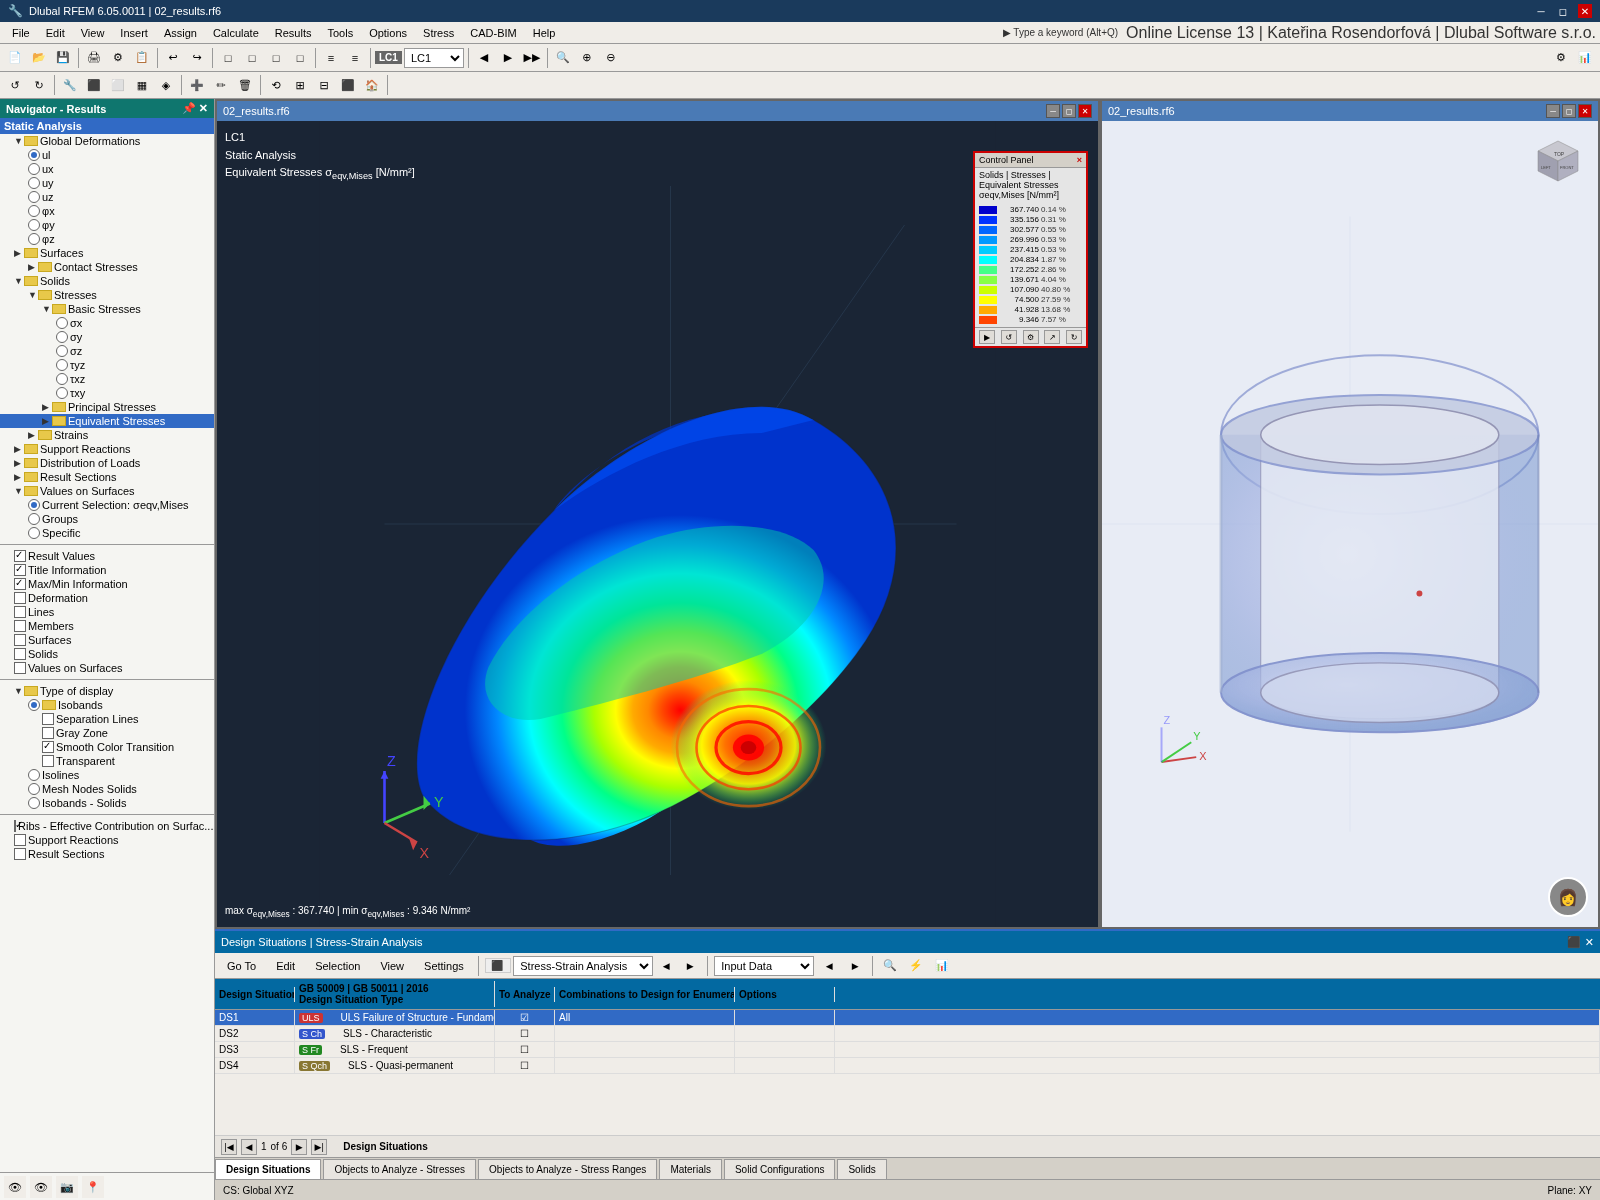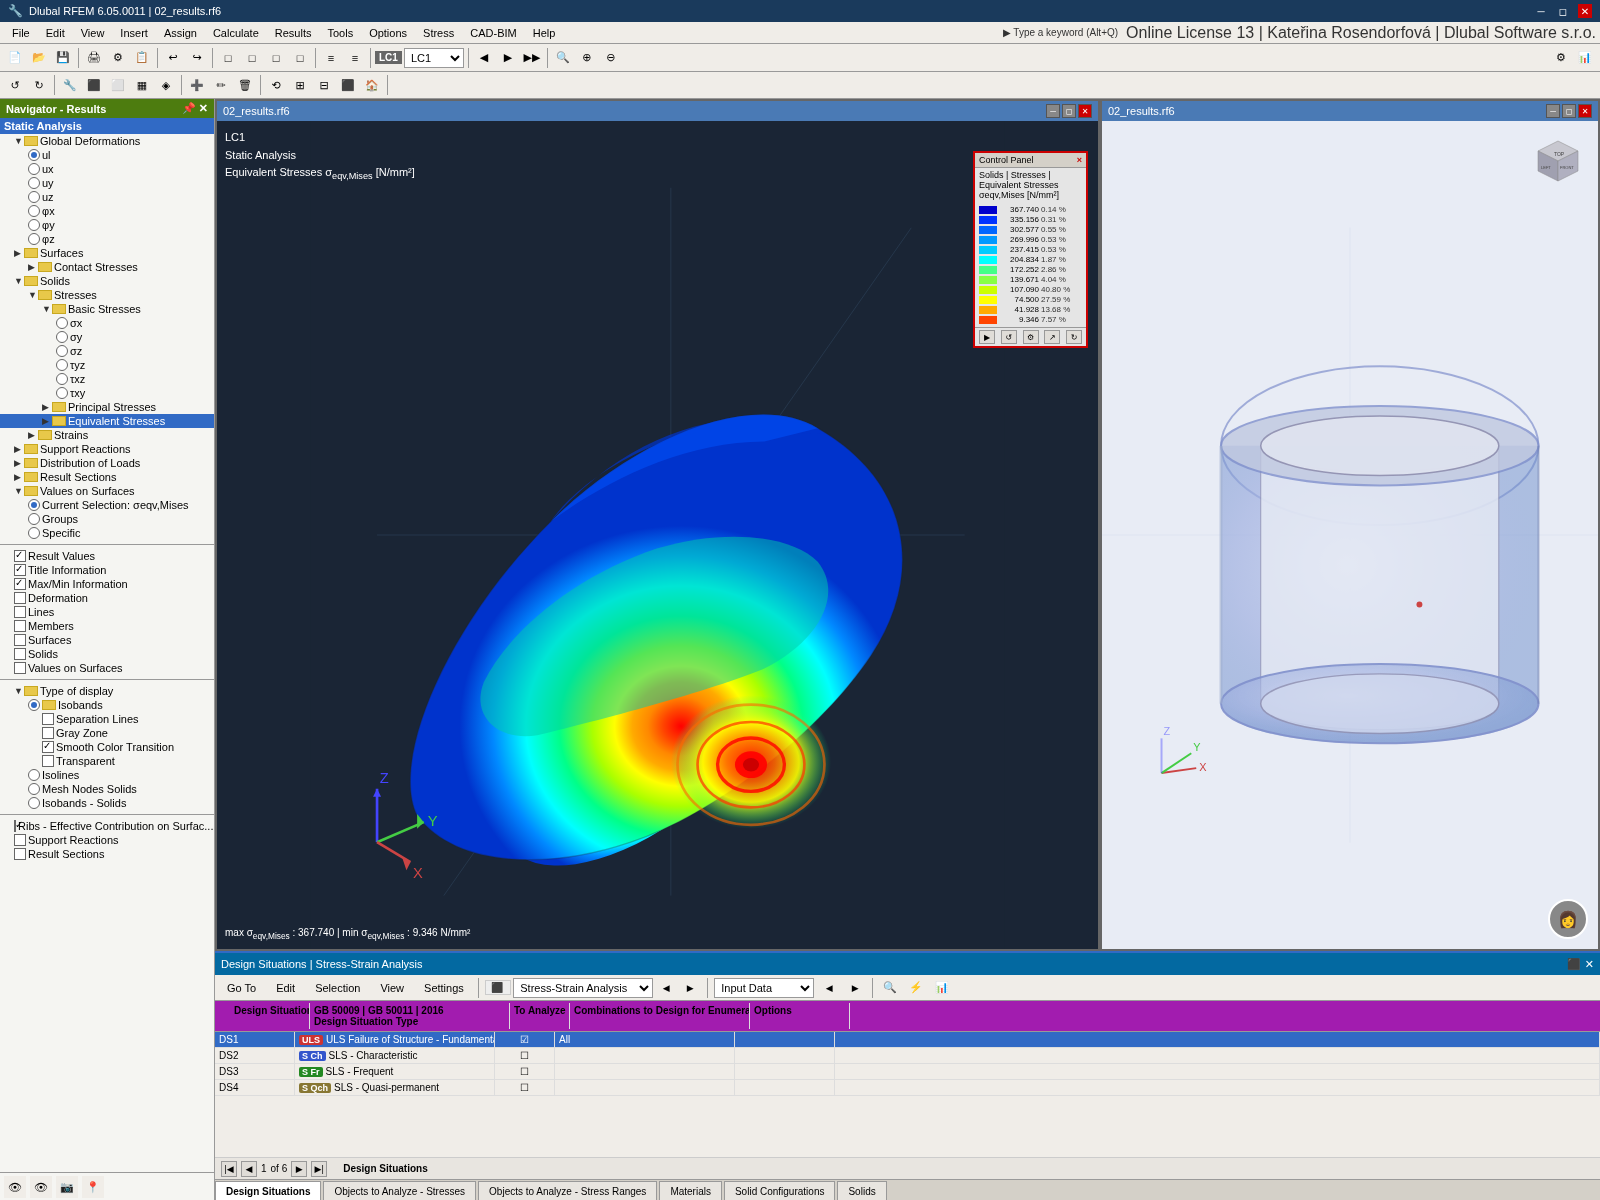--- a/index.html
+++ b/index.html
@@ -22,21 +22,21 @@
     .tb-combo { height: 20px; font-size: 11px; border: 1px solid #999; background: white; padding: 0 2px; }
 
     
     .toolbar2 { background: #f0ede8; border-bottom: 1px solid #999; padding: 2px 4px; display: flex; align-items: center; gap: 2px; min-height: 26px; }
 
     
     .main-layout { display: flex; height: calc(1200px - 22px - 22px - 28px - 26px); }
 
     
     .navigator { width: 215px; background: #f5f5f2; border-right: 1px solid #999; display: flex; flex-direction: column; overflow: hidden; }
-    .nav-header { background: #4d7c0f; color: white; padding: 3px 6px; font-size: 11px; font-weight: bold; display: flex; align-items: center; justify-content: space-between; }
+    .nav-header { background: #0f766e; color: white; padding: 3px 6px; font-size: 11px; font-weight: bold; display: flex; align-items: center; justify-content: space-between; }
     .nav-body { flex: 1; overflow-y: auto; font-size: 11px; }
     .nav-item { display: flex; align-items: center; padding: 1px 2px; cursor: pointer; white-space: nowrap; }
     .nav-item.selected { background: #316ac5; color: white; }
     .nav-indent-1 { padding-left: 14px; }
     .nav-indent-2 { padding-left: 28px; }
     .nav-indent-3 { padding-left: 42px; }
     .nav-indent-4 { padding-left: 56px; }
 
     
     .content-area { flex: 1; display: flex; flex-direction: column; overflow: hidden; }
@@ -79,21 +79,21 @@
     
     .right-3d { width: 100%; height: calc(100% - 20px); position: relative; }
     .nav-cube { position: absolute; top: 10px; right: 10px; width: 60px; height: 60px; }
     .avatar { position: absolute; bottom: 10px; right: 10px; width: 40px; height: 40px; border-radius: 50%; background: #888; overflow: hidden; border: 2px solid white; display: flex; align-items: center; justify-content: center; color: white; font-size: 16px; }
 
     
     .bottom-panel { height: 250px; background: #f0ede8; border-top: 2px solid #316ac5; display: flex; flex-direction: column; }
     .bottom-titlebar { background: #0369a1; color: white; height: 22px; display: flex; align-items: center; padding: 0 6px; font-size: 11px; justify-content: space-between; }
     .bottom-toolbar { background: #f0ede8; border-bottom: 1px solid #999; padding: 2px 4px; display: flex; align-items: center; gap: 4px; height: 26px; }
     .bottom-content { flex: 1; display: flex; flex-direction: column; overflow: hidden; }
-    .bottom-table-header { display: flex; background: #a21caf; border-bottom: 1px solid #999; padding: 2px 15px; font-size: 10px; font-weight: bold; }
+    .bottom-table-header { display: flex; background: #0369a1; border-bottom: 1px solid #999; padding: 2px 0; font-size: 10px; font-weight: bold; align-items: center; }
     .bottom-table-body { flex: 1; overflow-y: auto; font-size: 10px; }
     .table-row-data { display: flex; border-bottom: 1px solid #ddd; }
     .table-row-data.selected { background: #316ac5; color: white; }
     .tc { padding: 2px 4px; border-right: 1px solid #ddd; overflow: hidden; white-space: nowrap; }
     
     
     .bottom-tabs { display: flex; background: #d4d0c8; border-top: 1px solid #999; height: 22px; align-items: flex-end; }
     .bottom-tab { padding: 2px 10px; background: #e8e5e0; border: 1px solid #999; border-bottom: none; margin-right: 2px; font-size: 10px; cursor: pointer; height: 20px; display: flex; align-items: center; }
     .bottom-tab.active { background: white; font-weight: bold; }
 
@@ -110,21 +110,21 @@
 
     .checkbox-item { width: 12px; height: 12px; border: 1px solid #666; background: white; display: inline-block; margin-right: 2px; vertical-align: middle; position: relative; }
     .checkbox-item.checked::after { content: '✓'; position: absolute; top: -2px; left: 0; font-size: 10px; color: #000; }
     .radio-item { width: 12px; height: 12px; border-radius: 50%; border: 1px solid #666; background: white; display: inline-block; margin-right: 2px; vertical-align: middle; position: relative; }
     .radio-item.filled::after { content: ''; position: absolute; top: 2px; left: 2px; width: 6px; height: 6px; border-radius: 50%; background: #316ac5; }
     
     .expand-arrow { display: inline-block; width: 10px; font-size: 9px; color: #333; }
     
     .nav-folder-icon { display: inline-block; width: 14px; height: 10px; background: #e8c84a; border: 1px solid #c8a820; margin-right: 2px; vertical-align: middle; font-size: 8px; }
     
-    .ds-badge { display: inline-block; padding: 0 3px; font-size: 9px; color: white; border-radius: 2px; margin-right: 3px; font-weight: bold; }
+    .ds-badge { display: inline-block; padding: 0 3px; font-size: 9px; color: white; border-radius: 2px; margin-right: 18px; font-weight: normal; }
     .ds-uls { background: #cc3333; }
     .ds-sch { background: #3355cc; }
     .ds-sfr { background: #228822; }
     .ds-sqch { background: #887733; }
 
     .pagination-bar { display: flex; align-items: center; gap: 4px; padding: 2px 6px; background: #e8e5e0; border-top: 1px solid #ccc; height: 22px; font-size: 10px; }
     .page-btn { width: 16px; height: 16px; background: #e0ddd8; border: 1px solid #999; display: flex; align-items: center; justify-content: center; cursor: pointer; font-size: 9px; }
   </style>
 </head>
 <body>
@@ -839,14 +839,18 @@
           <div class="bottom-tab active">Design Situations</div>
           <div class="bottom-tab">Objects to Analyze - Stresses</div>
           <div class="bottom-tab">Objects to Analyze - Stress Ranges</div>
           <div class="bottom-tab">Materials</div>
           <div class="bottom-tab">Solid Configurations</div>
           <div class="bottom-tab">Solids</div>
         </div>
       </div>
     </div>
 
+    <div class="status-bar">
+      <span>CS: Global XYZ</span>
+      <span>Plane: XY</span>
+    </div>
   </div>
 </div>
 
 </body></html>

